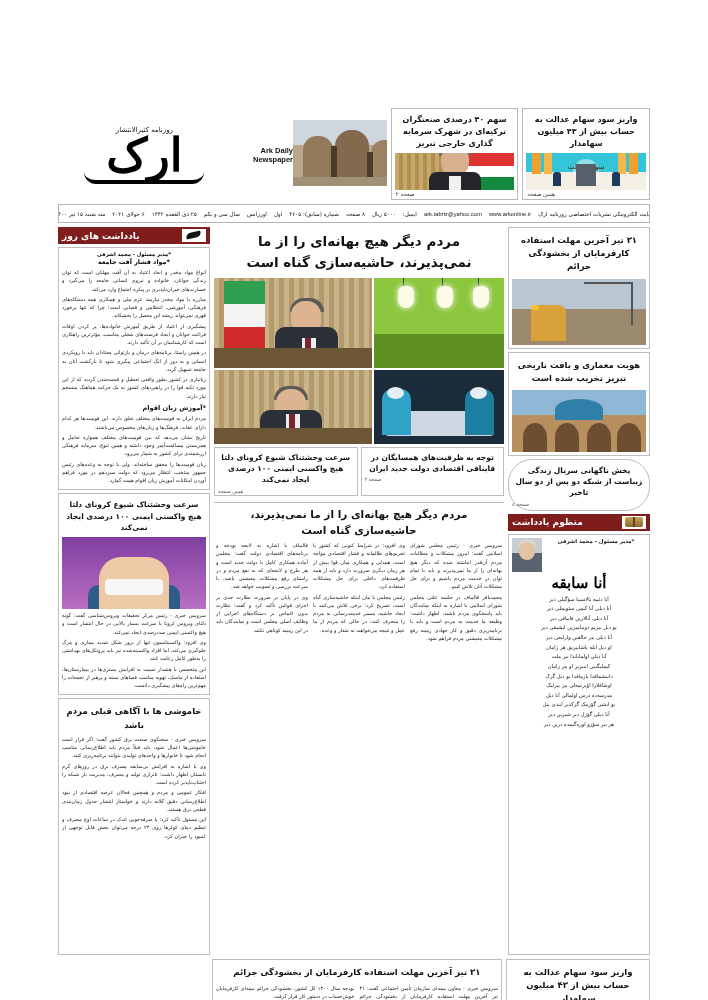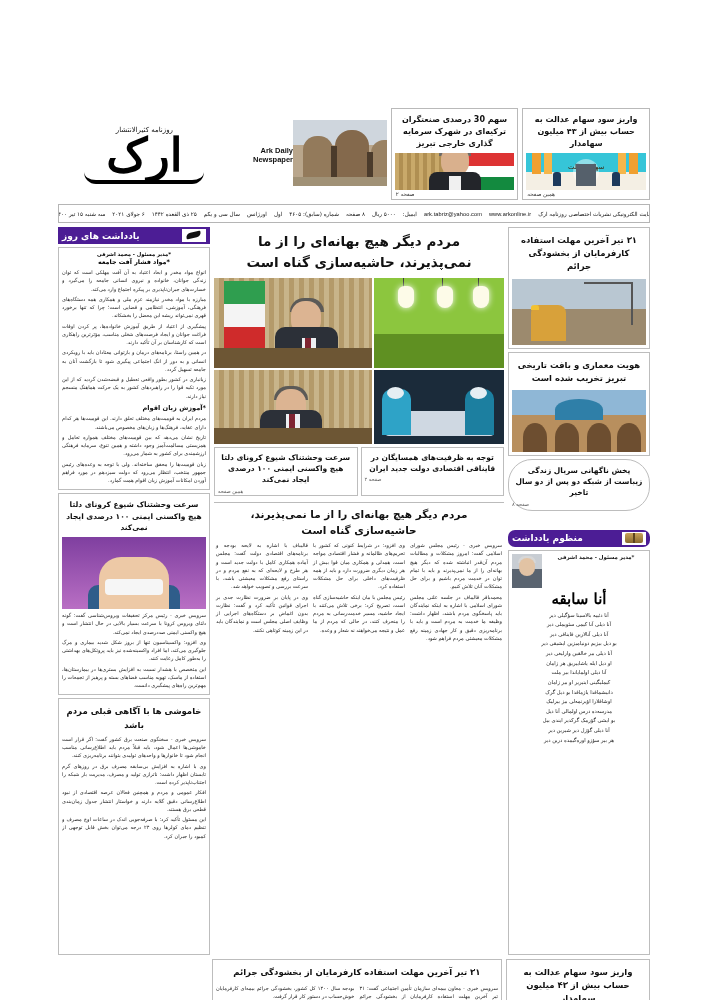--- a/index.html
+++ b/index.html
@@ -63,21 +63,21 @@
     white-space:nowrap;overflow:hidden;padding:0 4px;
   }
   .infobar span{display:inline-block;}
   .infobar .lat{direction:ltr;font-family:"Liberation Sans",sans-serif;}
   
   .grid{display:flex;flex-direction:row-reverse;margin-top:4px;height:728px;gap:4px;}
   .col-right{width:152px;display:flex;flex-direction:column;}
   .col-mid{width:290px;display:flex;flex-direction:column;}
   .col-left{width:142px;display:flex;flex-direction:column;}
   .sec-head{
-    background:#4c1d95;color:#fff;height:17px;display:flex;flex-direction:row-reverse;
+    background:#7f1d1d;color:#fff;height:17px;display:flex;flex-direction:row-reverse;
     align-items:center;justify-content:space-between;padding:0 4px;margin-bottom:3px;gap:32px;
   }
   .sec-head .lbl{font-size:9px;font-weight:700;}
   .sec-head .badge{width:24px;height:13px;background:#fff;display:flex;align-items:center;justify-content:center;}
   .quill{width:18px;height:9px;position:relative;}
   .quill:before{content:"";position:absolute;left:1px;top:1px;width:15px;height:6px;background:#111;border-radius:8px 2px 8px 2px;transform:rotate(-12deg);}
   .bookicon{width:18px;height:10px;background:linear-gradient(#c9a25a,#8a6a2e);border-radius:2px;position:relative;}
   .bookicon:after{content:"";position:absolute;left:8px;top:0;width:2px;height:10px;background:#5d4420;}
   .headline{font-weight:700;text-align:center;color:#111;line-height:1.55;}
   .h-main{font-size:13.5px;padding:4px 6px 5px;}
@@ -156,21 +156,21 @@
             <div class="tower t2"></div>
             <div class="tower t3"></div>
         <div class="gap1"></div>
             <div class="gap2"></div>
             <div class="ground"></div>
       </div>
       <div class="arch-cap">Ark Daily Newspaper</div>
     </div>
 
     <div class="promo">
-      <div class="ptitle">سهم 30 درصدی صنعتگران ترکیه‌ای در شهرک سرمایه گذاری خارجی تبریز</div>
+      <div class="ptitle">سهم ۴۰ درصدی صنعتگران ترکیه‌ای در شهرک سرمایه گذاری خارجی تبریز</div>
       <div class="pimg ph img-b">
         <div class="curtain"></div>
             <div class="flag"></div>
         <div class="head">
               <div class="hair"></div>
               <div class="face"></div>
               <div class="suit"></div>
               <div class="shirt"></div>
             </div>
       </div>
@@ -357,21 +357,21 @@
               <div class="arch a3"></div>
               <div class="arch a4"></div>
         </div>
       </div>
 
       <div class="boxed" style="margin-top:3px;border-radius:24px;">
         <div class="headline h-xs">پخش ناگهانی سریال زندگی زیباست از شبکه دو پس از دو سال تاخیر</div>
         <div class="cap-foot">صفحه ۸</div>
       </div>
 
-      <div class="sec-head" style="margin-top:19px;border-radius:7px;">
+      <div class="sec-head" style="margin-top:3px;">
         <span class="lbl">منظوم یادداشت</span>
         <span class="badge">
               <span class="bookicon"></span>
             </span>
       </div>
 
       <div class="boxed" style="flex:1;">
         <div class="author-row">
           <div class="author-ph">
                 <div class="h"></div>

